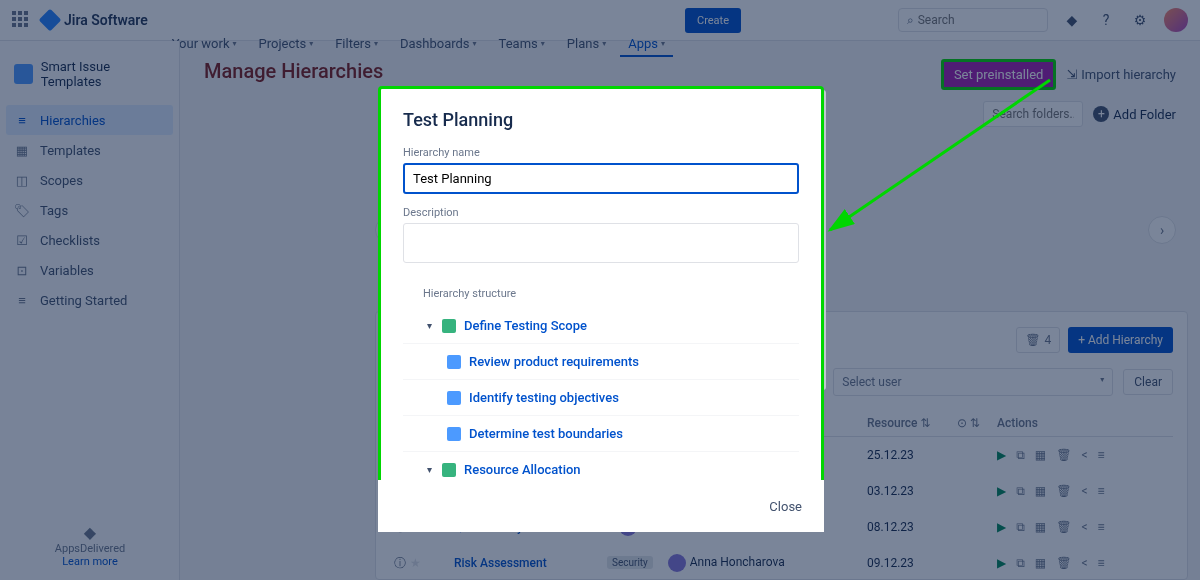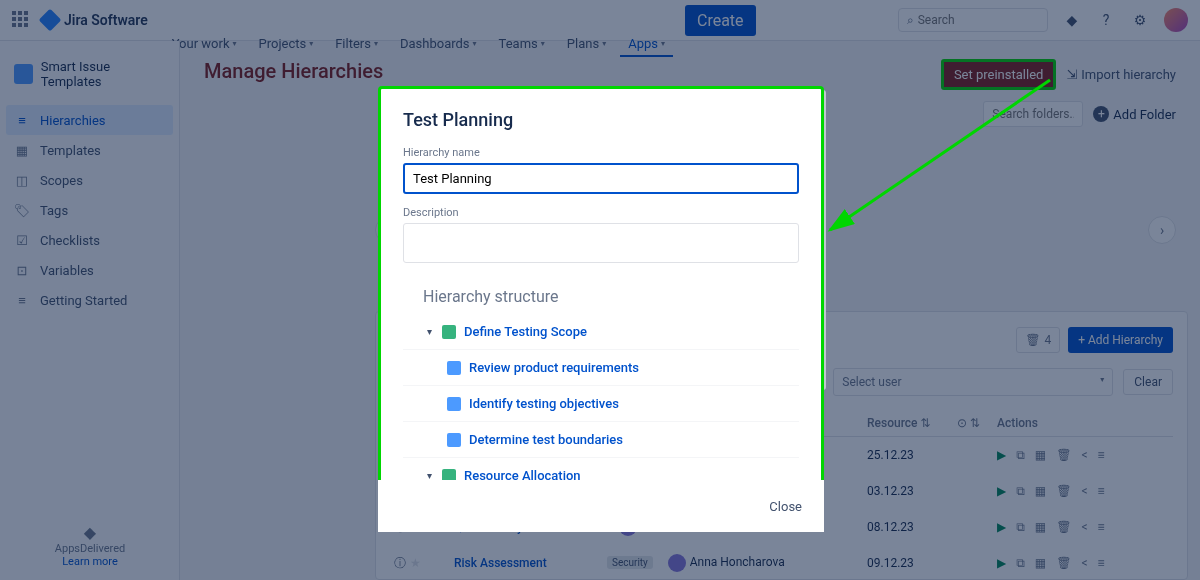--- a/index.html
+++ b/index.html
@@ -6,40 +6,40 @@
 body { width: 1200px; height: 580px; overflow: hidden; background: #f4f5f7; position: relative; }
 .topbar { height: 41px; background: #fff; border-bottom: 1px solid #dfe1e6; display: flex; align-items: center; padding: 0 12px; gap: 6px; }
 .apps-icon { width: 18px; height: 18px; display: grid; grid-template-columns: repeat(3,4px); grid-template-rows: repeat(3,4px); gap: 2px; }
 .apps-icon span { background: #6b778c; }
 .jira-logo { display: flex; align-items: center; gap: 6px; margin-left: 6px; margin-right: 10px; }
 .jira-diamond { width: 16px; height: 16px; background: #2684ff; transform: rotate(45deg); border-radius: 2px; }
 .jira-text { font-size: 14px; font-weight: 600; color: #253858; }
 .nav-item { font-size: 13px; color: #42526e; padding: 6px 8px; display: flex; align-items: center; gap: 3px; cursor: pointer; margin-top: 47px; }
 .nav-item.active { color: #0052cc; border-bottom: 2px solid #0052cc; padding-bottom: 4px; }
 .chev { font-size: 8px; color: #6b778c; }
-.create-btn { background: #0052cc; color: #fff; border: none; padding: 6px 12px; font-size: 16px; border-radius: 3px; margin-left: 6px; cursor: pointer; }
+.create-btn { background: #0052cc; color: #fff; border: none; padding: 6px 12px; font-size: 11px; border-radius: 3px; margin-left: 6px; cursor: pointer; }
 .topbar-right { margin-left: auto; display: flex; align-items: center; gap: 14px; }
 .search-box { display: flex; align-items: center; border: 1px solid #dfe1e6; border-radius: 4px; padding: 4px 8px; width: 150px; }
 .search-box input { border: none; outline: none; font-size: 12px; width: 100%; }
 .top-icon { width: 20px; height: 20px; border-radius: 50%; display: flex; align-items: center; justify-content: center; color: #42526e; font-size: 14px; cursor: pointer; }
 .avatar { width: 24px; height: 24px; border-radius: 50%; background: linear-gradient(135deg,#ff8a65,#ab47bc); }
 .body-wrap { display: flex; height: calc(580px - 41px); }
 .sidebar { width: 180px; background: #fafbfc; border-right: 1px solid #dfe1e6; padding: 12px 0; }
 .sb-header { display: flex; align-items: center; gap: 8px; padding: 6px 14px; font-size: 13px; color: #172b4d; margin-bottom: 10px; }
 .sb-cube { width: 20px; height: 20px; background: #4c9aff; border-radius: 3px; }
 .sb-item { display: flex; align-items: center; gap: 10px; padding: 7px 14px; font-size: 13px; color: #42526e; cursor: pointer; }
 .sb-item.active { background: #deebff; color: #0052cc; border-radius: 3px; margin: 0 6px; padding-left: 8px; }
 .sb-icon { width: 16px; height: 16px; display: flex; align-items: center; justify-content: center; color: #6b778c; font-size: 13px; }
 .sb-item.active .sb-icon { color: #0052cc; }
 .sb-footer { position: absolute; bottom: 12px; width: 180px; text-align: center; font-size: 11px; color: #6b778c; }
 .sb-footer a { color: #0052cc; text-decoration: none; display: block; }
 .main { flex: 1; padding: 18px 24px; overflow: hidden; position: relative; }
 .page-title { font-size: 20px; font-weight: 500; color: #7f1d1d; }
 .top-actions { position: absolute; right: 24px; top: 18px; display: flex; gap: 10px; align-items: center; }
-.preinstalled-btn { background: #7f1d1d; color: #fff; border: 3px solid #00d600; padding: 5px 10px; font-size: 13px; border-radius: 3px; cursor: pointer; }
+.preinstalled-btn { background: #a21caf; color: #fff; border: 3px solid #00d600; padding: 5px 10px; font-size: 13px; border-radius: 3px; cursor: pointer; }
 .import-link { font-size: 13px; color: #42526e; display: flex; align-items: center; gap: 4px; cursor: pointer; }
 .folder-row { position: absolute; right: 24px; top: 60px; display: flex; gap: 10px; align-items: center; }
 .folder-search { border: 1px solid #dfe1e6; padding: 5px 8px; font-size: 12px; width: 100px; border-radius: 3px; }
 .add-folder { font-size: 13px; color: #172b4d; display: flex; align-items: center; gap: 4px; cursor: pointer; }
 .add-folder-circle { width: 16px; height: 16px; border-radius: 50%; background: #42526e; color: #fff; font-size: 12px; display: flex; align-items: center; justify-content: center; }
 .all-panel { position: absolute; left: 220px; top: 130px; width: 140px; height: 100px; background: #fff; border: 1px solid #dfe1e6; border-left: 4px solid #0052cc; border-radius: 4px; padding: 8px; }
 .all-panel .row1 { font-size: 13px; color: #172b4d; display: flex; align-items: center; gap: 6px; }
 .all-panel .row2 { font-size: 11px; color: #6b778c; margin-top: 10px; display: flex; justify-content: space-between; }
 .nav-arrow { position: absolute; top: 175px; width: 28px; height: 28px; border-radius: 50%; background: #fff; border: 1px solid #dfe1e6; display: flex; align-items: center; justify-content: center; color: #6b778c; font-size: 14px; cursor: pointer; }
 .nav-arrow.left { left: 195px; }
@@ -64,21 +64,21 @@
 .action-icons .play { color: #00875a; }
 .tag-pill { font-size: 10px; background: #ffe5e0; color: #c0392b; padding: 1px 5px; border-radius: 3px; }
 .tag-pill.sec { background: #e3e6ea; color: #42526e; }
 .mini-avatar { width: 18px; height: 18px; border-radius: 50%; background: #8777d9; display: inline-block; vertical-align: middle; margin-right: 4px; }
 .overlay { position: absolute; inset: 0; background: rgba(9,30,66,0.54); }
 .modal { position: absolute; left: 378px; top: 86px; width: 446px; background: #fff; border-radius: 4px; border: 3px solid #00d600; padding: 20px 22px; }
 .modal h2 { font-size: 18px; font-weight: 500; color: #172b4d; margin-bottom: 16px; }
 .modal-label { font-size: 11px; color: #6b778c; margin-bottom: 4px; }
 .modal-input { width: 100%; border: 2px solid #0052cc; padding: 6px 8px; font-size: 13px; border-radius: 3px; margin-bottom: 12px; }
 .modal-textarea { width: 100%; border: 1px solid #dfe1e6; height: 40px; border-radius: 3px; resize: none; margin-bottom: 12px; }
-.struct-label { font-size: 16px; color: #6b778c; margin: 8px 0 8px 20px; }
+.struct-label { font-size: 11px; color: #6b778c; margin: 8px 0 8px 20px; }
 .struct-item { display: flex; align-items: center; gap: 8px; padding: 10px 4px 10px 24px; border-bottom: 1px solid #f4f5f7; font-size: 13px; color: #0052cc; font-weight: 500; }
 .struct-item.child { padding-left: 44px; }
 .struct-icon { width: 14px; height: 14px; border-radius: 2px; display: inline-block; }
 .struct-icon.green { background: #36b37e; }
 .struct-icon.blue { background: #4c9aff; }
 .struct-chev { color: #42526e; font-size: 10px; margin-right: 2px; }
 .close-bar { position: absolute; left: 378px; top: 480px; width: 446px; height: 52px; background: #fff; display: flex; justify-content: flex-end; align-items: center; padding-right: 22px; }
 .scroll-hint { position: absolute; right: 374px; top: 90px; width: 6px; height: 300px; background: #c1c7d0; border-radius: 3px; }
 svg.arrow { position: absolute; pointer-events: none; }
 </style>

